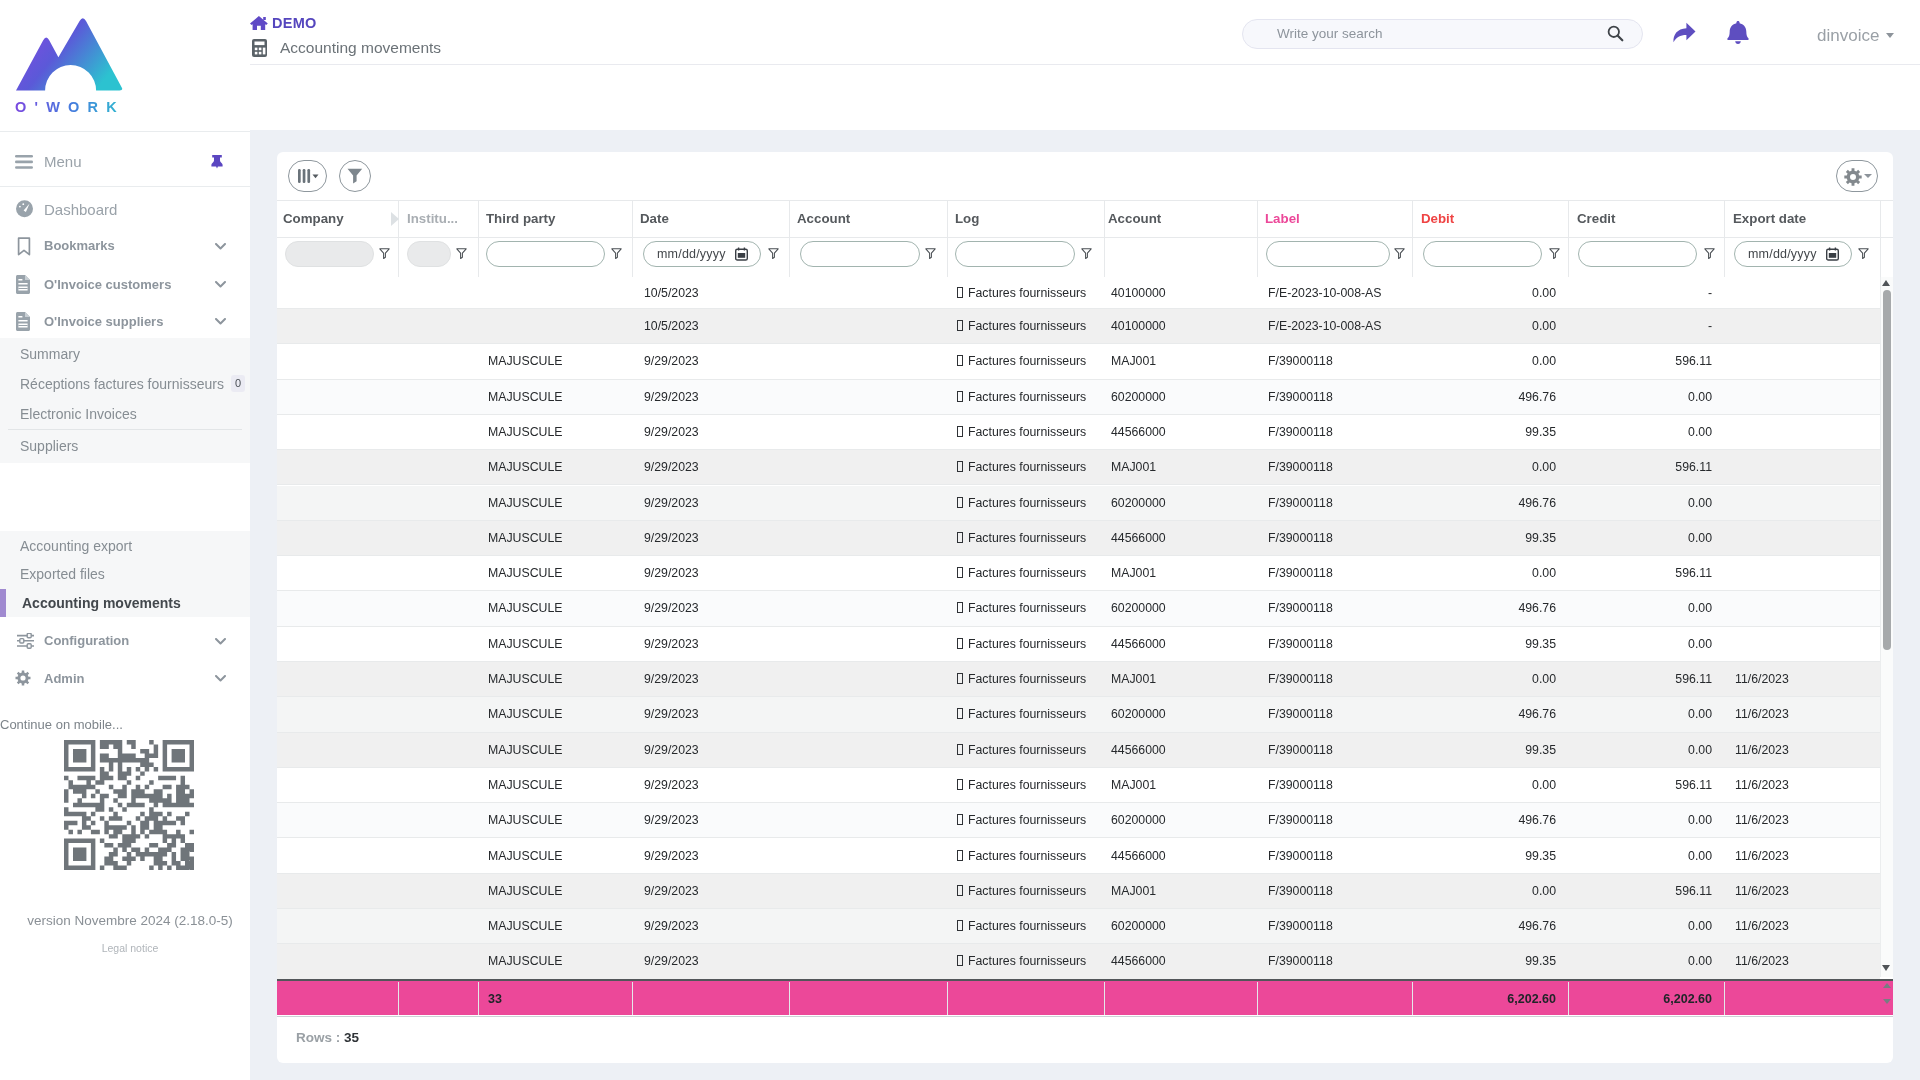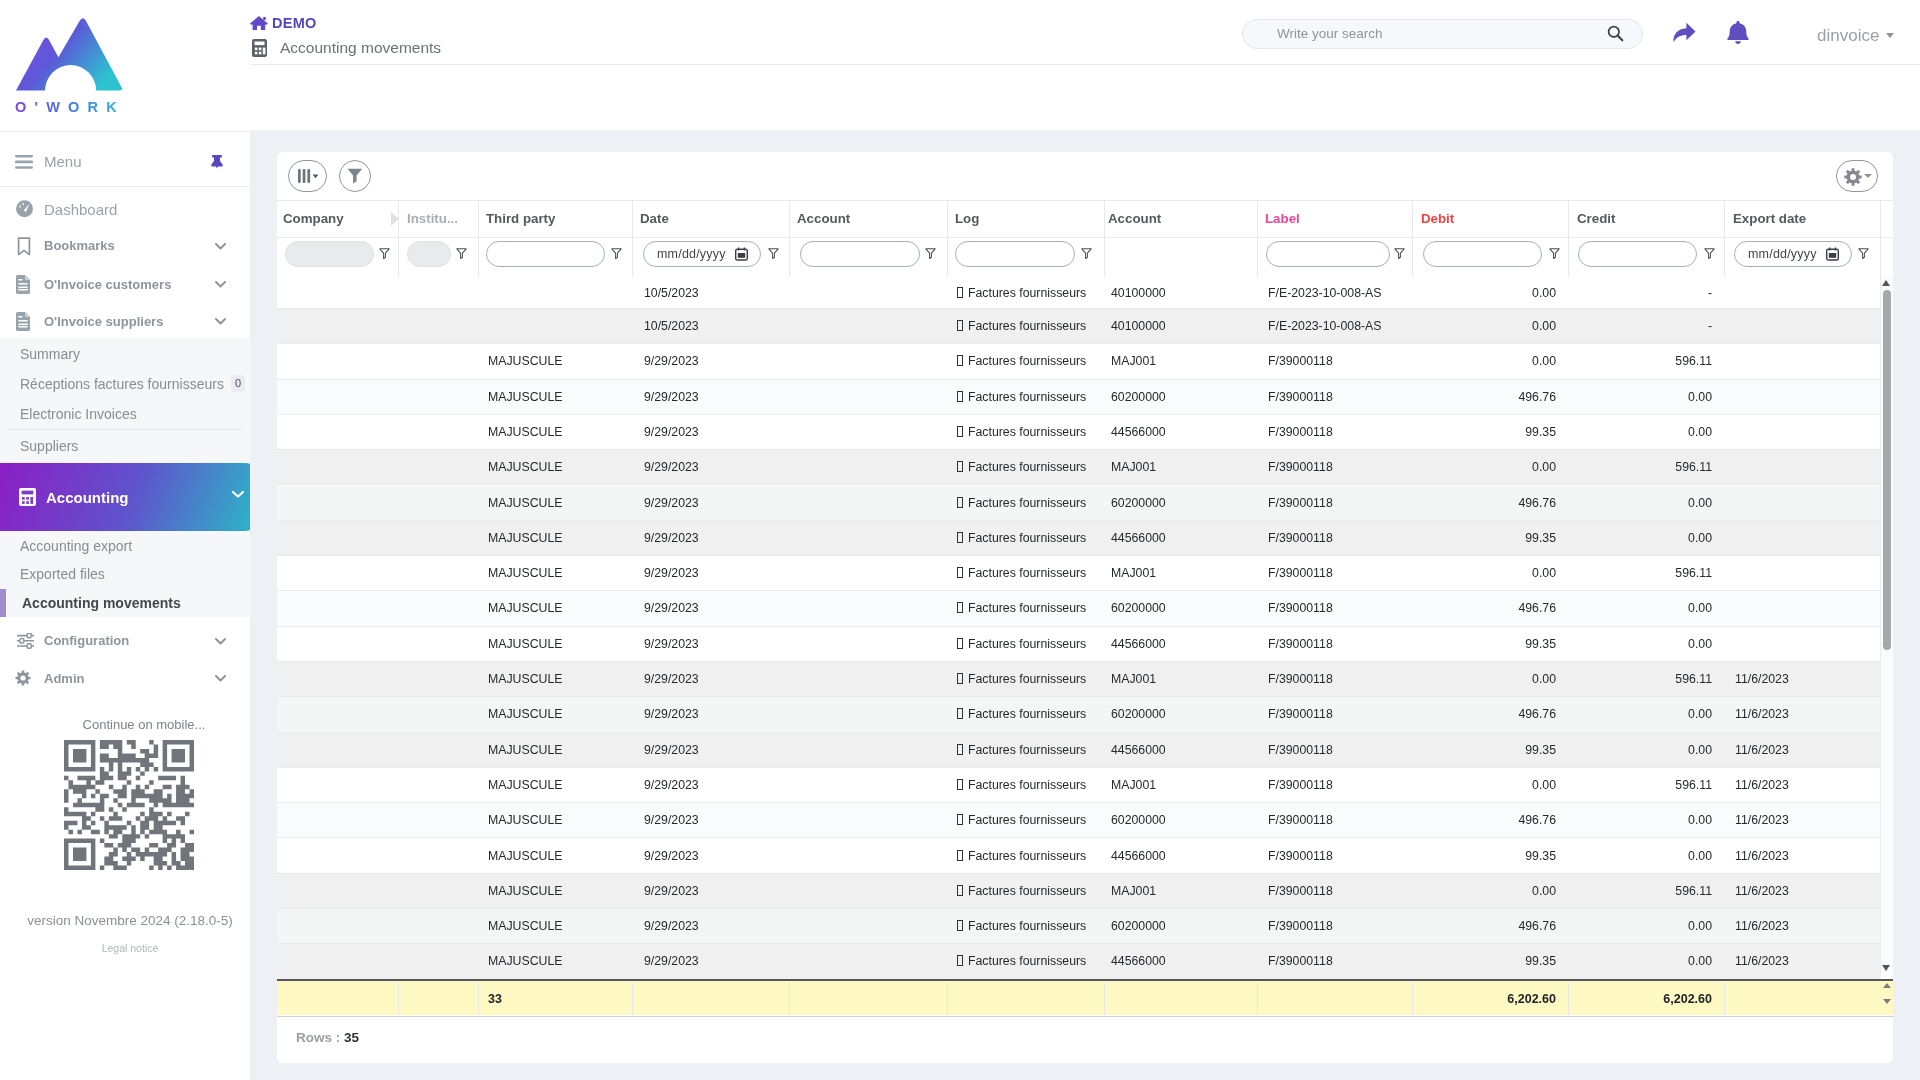--- a/index.html
+++ b/index.html
@@ -21,21 +21,21 @@
 .subtxt{position:absolute;left:20px;font-size:14px;color:#868d93;white-space:nowrap}
 .hr{position:absolute;left:0;width:250px;height:1px;background:#e9ecee}
 #submenu1{position:absolute;left:0;top:338px;width:250px;height:125px;background:#f6f7f8}
 #submenu2{position:absolute;left:0;top:531px;width:250px;height:86px;background:#f6f7f8}
 #grad{position:absolute;left:0;top:463px;width:259px;height:68px;background:linear-gradient(110deg,#8b1ec4 0%,#5e55cc 52%,#2ab9c6 100%);border-radius:0 14px 14px 0}
 #grad .t{position:absolute;left:46px;top:26px;font-size:15px;font-weight:bold;color:#fff}
 #ambar{position:absolute;left:0;top:589px;width:6px;height:28px;background:#a08ad0}
 #amtxt{position:absolute;left:22px;top:595px;font-size:14px;font-weight:bold;color:#43484d}
 #badge0{position:absolute;left:231px;top:375px;width:14px;height:17px;background:#ebebf3;border-radius:3px;
   font-size:11px;color:#4a4f55;text-align:center;line-height:17px}
-#mobile{position:absolute;left:14px;top:717px;width:260px;text-align:center;font-size:13px;color:#7d848a}
+#mobile{position:absolute;left:0;top:717px;width:260px;font-size:13px;color:#7d848a}
 #version{position:absolute;left:0;top:913px;width:260px;text-align:center;font-size:13.5px;color:#8a9096}
 #legal{position:absolute;left:0;top:942px;width:260px;text-align:center;font-size:10.5px;color:#b0b5ba}
 
 #content{position:absolute;left:250px;top:130px;width:1670px;height:950px;background:#edf0f5}
 #card{position:absolute;left:27px;top:22px;width:1616px;height:911px;background:#fff;border-radius:6px}
 .tbtn{position:absolute;border:1px solid #8e979d;background:#fff}
 
 .th{position:absolute;top:48px;height:37px;line-height:37px;font-size:13.3px;font-weight:bold;color:#55595d;white-space:nowrap}
 .vsep{position:absolute;top:49px;width:1px;height:76px;background:#e7e9eb}
 #hline0{position:absolute;left:0;top:48px;width:1616px;height:1px;background:#e7e9eb}
@@ -45,21 +45,21 @@
 .fin{position:absolute;top:89px;height:26px;border-radius:13px;background:#fff;border:1px solid #a2b4af}
 .fing{position:absolute;top:89px;height:26px;border-radius:13px;background:#e9eaeb;border:1px solid #dfe1e2}
 .dateph{font-size:12.5px;color:#43474b;line-height:24px;padding-left:13px;letter-spacing:.2px}
 
 .r{position:absolute;left:0;width:1603px;height:35px;border-bottom:1px solid #e8eaeb;font-size:12.3px;color:#26292c;line-height:35px}
 .r span{position:absolute;white-space:nowrap}
 .c-tp{left:211px}.c-date{left:367px}.c-log{left:680px}.c-acct{left:834px}.c-label{left:991px}
 .c-deb{right:324px}.c-cred{right:168px}.c-exp{left:1458px}
 .bx{display:inline-block;width:6px;height:11px;border:1.5px solid #2f3236;margin-right:5px;vertical-align:-1px}
 
-#totals{position:absolute;left:0;top:827px;width:1616px;height:36px;background:#fef9c3;border-top:2px solid #53565a;
+#totals{position:absolute;left:0;top:827px;width:1616px;height:36px;background:#ec4899;border-top:2px solid #53565a;
   font-size:12.5px;font-weight:bold;color:#212529;line-height:36px}
 #totline{position:absolute;left:0;top:864px;width:1616px;height:1px;background:#ccd1d6}
 #totals span{position:absolute;white-space:nowrap}
 #rowsline{position:absolute;left:19px;top:866px;height:40px;line-height:40px;font-size:13.5px}
 
 #sbtrack{position:absolute;left:1603px;top:125px;width:13px;height:700px;background:#fafbfb;border-left:1px solid #ebedee}
 #sbthumb{position:absolute;left:1606px;top:138px;width:8px;height:360px;background:#a6a9ab;border-radius:4px}
 .sarr{position:absolute;width:0;height:0}
 </style></head>
 <body>
@@ -129,35 +129,20 @@
 <svg class="abs" style="left:215px;top:318px" width="11" height="7" viewBox="0 0 11 7">
       <path d="M1 1 L5.5 5.5 L10 1" fill="none" stroke="#8d959d" stroke-width="2" stroke-linecap="round" stroke-linejoin="round"></path>
     </svg>
 <div id="submenu1"></div>
 <div class="subtxt" style="top:346px">Summary</div>
 <div class="subtxt" style="top:376px">Réceptions factures fournisseurs</div>
 <div id="badge0">0</div>
 <div class="subtxt" style="top:406px">Electronic Invoices</div>
 <div class="abs" style="left:8px;top:429px;width:234px;height:1px;background:#e2e5e7"></div>
 <div class="subtxt" style="top:438px">Suppliers</div>
-<div id="grad">
-      <svg class="abs" style="left:19px;top:25px" width="17" height="18" viewBox="0 0 17 18">
-        <rect x="0" y="0" width="17" height="18" rx="2" fill="#fff"></rect>
-        <rect x="2.6" y="2.6" width="11.8" height="3.8" fill="#7842c6"></rect>
-        <rect x="3" y="9" width="2.7" height="2.7" fill="#7842c6"></rect>
-        <rect x="7.2" y="9" width="2.7" height="2.7" fill="#7842c6"></rect>
-        <rect x="3" y="13.2" width="2.7" height="2.7" fill="#7842c6"></rect>
-        <rect x="7.2" y="13.2" width="2.7" height="2.7" fill="#7842c6"></rect>
-        <rect x="11.4" y="9" width="2.7" height="6.9" fill="#7842c6"></rect>
-      </svg>
-      <div class="t">Accounting</div>
-      <svg class="abs" style="left:232px;top:28px" width="12" height="7" viewBox="0 0 12 7">
-        <path d="M1 1 L6.0 5.5 L11 1" fill="none" stroke="#fff" stroke-width="2.2" stroke-linecap="round" stroke-linejoin="round"></path>
-      </svg>
-    </div>
 <div id="submenu2"></div>
 <div class="subtxt" style="top:538px">Accounting export</div>
 <div class="subtxt" style="top:566px">Exported files</div>
 <div id="ambar"></div>
     <div id="amtxt">Accounting movements</div>
 <svg class="abs" style="left:17px;top:633px" width="17" height="16" viewBox="0 0 17 16">
       <path d="M0 2.6 H17 M0 7.8 H17 M0 13 H17" stroke="#8d959d" stroke-width="1.6"></path>
       <rect x="10.2" y="0.4" width="4" height="4.4" rx="1" fill="#f6f7f8" stroke="#8d959d" stroke-width="1.4"></rect>
       <rect x="2.8" y="5.6" width="4" height="4.4" rx="1" fill="#f6f7f8" stroke="#8d959d" stroke-width="1.4"></rect>
       <rect x="10.2" y="10.8" width="4" height="4.4" rx="1" fill="#f6f7f8" stroke="#8d959d" stroke-width="1.4"></rect>

